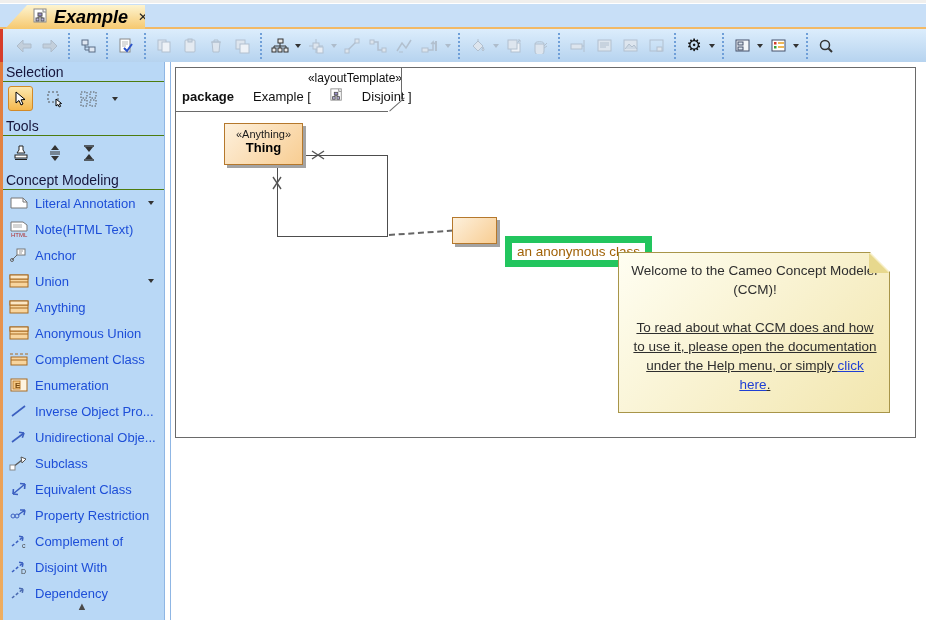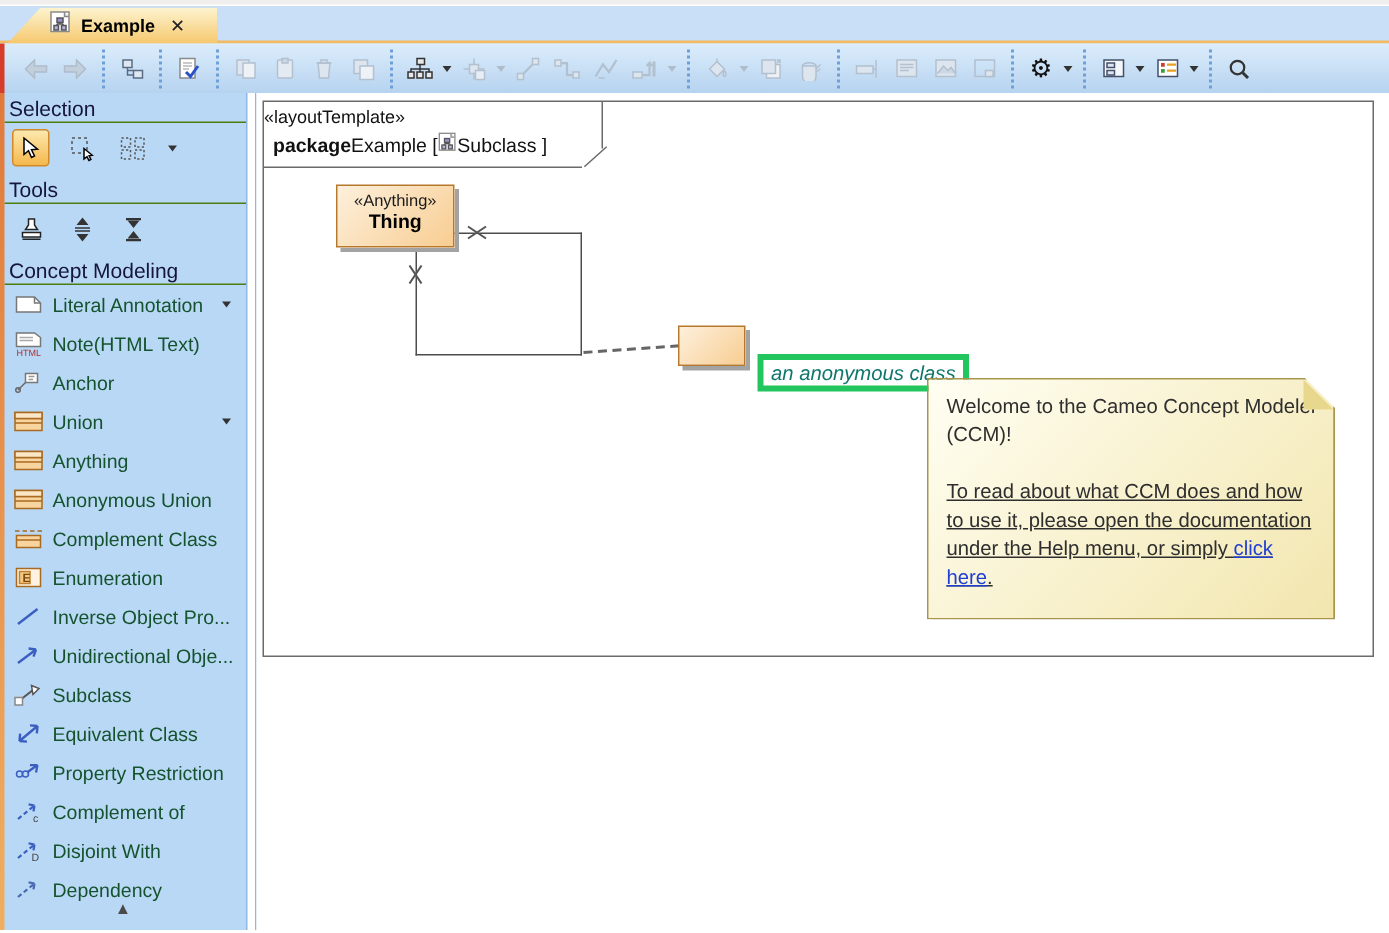--- a/index.html
+++ b/index.html
@@ -9,21 +9,21 @@
   
   .top-strip { height:4px; background:#f0efed; border-bottom:1px solid #ffffff; }
 
   
   .tab-bar { position:relative; height:25px; background:#c8dff7; border-bottom:2px solid #f2b966; }
   .tab { position:absolute; left:5px; top:1px; height:24px; width:140px;
          background:linear-gradient(#fdf4d0,#f6c86e);
          clip-path:polygon(22px 0, 100% 0, 100% 100%, 0 100%);
          display:flex; align-items:center; gap:6px; padding-left:28px;
          filter:drop-shadow(0 0 1px #d79a3c); }
-  .tab-title { font-weight:bold; font-size:12px; color:#000; }
+  .tab-title { font-weight:bold; font-size:18px; color:#000;font-style:italic; }
   .tab-close { font-weight:bold; font-size:12px; color:#222; cursor:pointer; margin-left:4px; }
 
   
   .toolbar { position:relative; height:33px; background:linear-gradient(#dcedfc,#b6d3ef);
              display:flex; align-items:center; padding-left:6px; }
   .tb-group { display:flex; align-items:center; height:26px; padding:0 5px; }
   .tb-group + .tb-group { border-left:2px dotted #6f9fd8; }
   .tb-btn { width:26px; height:24px; display:flex; align-items:center; justify-content:center; border-radius:2px; }
   .caret { width:0; height:0; border-left:3.5px solid transparent; border-right:3.5px solid transparent;
            border-top:4px solid #333; margin:0 2px; }
@@ -36,69 +36,69 @@
   .left-strip .red { height:33px; background:#d63c2a; }
   .left-strip .orange { height:558px; background:linear-gradient(#e07a3c,#efae60); }
 
   
   .sidebar { width:164px; background:#b9d8f6; padding-left:3px; position:relative; height:558px; }
   .sb-header { font-size:14px; color:#16163c; padding:2px 2px 1px 3px; border-bottom:1px solid #4d7c0f; }
   .sb-iconrow { display:flex; align-items:center; gap:9px; padding:4px 2px 5px 5px; }
   .sel-btn { width:25px; height:25px; border:1px solid #d28a28; border-radius:3px;
              background:linear-gradient(#fce8ae,#f5b84e); display:flex; align-items:center; justify-content:center; }
   .ico-btn { width:25px; height:25px; display:flex; align-items:center; justify-content:center; }
-  .p-row { display:flex; align-items:center; height:26px; padding-left:6px; font-size:13px; color:#14532d; }
+  .p-row { display:flex; align-items:center; height:26px; padding-left:6px; font-size:13px; color:#1d4ed8; }
   .p-ico { width:26px; display:flex; align-items:center; justify-content:flex-start; }
   .p-lbl { white-space:nowrap; }
   .p-caret { margin-left:auto; margin-right:10px; }
   .sb-scroll { position:absolute; bottom:8px; left:0; width:164px; text-align:center;
                font-size:11px; color:#4a4a4a; }
 
   
   .splitter { width:7px; background:#fff; border-left:1px solid #8fb6e4; border-right:1px solid #8fb6e4; }
 
   
   .canvas { position:relative; flex:1; background:#fff; overflow:hidden; }
   .frame { position:absolute; left:4px; top:5px; width:741px; height:371px; border:1px solid #6a6a6a; }
   .frame-h-right { position:absolute; left:225px; top:0; width:1px; height:31px; background:#6a6a6a; }
   .frame-h-diag { position:absolute; left:211px; top:36px; width:20px; height:1px; background:#6a6a6a;
                   transform:rotate(-42deg); }
   .frame-h-bottom { position:absolute; left:0; top:43px; width:212px; height:1px; background:#6a6a6a; }
-  .frame-stereo { position:absolute; left:0; top:3px; width:226px; text-align:left; font-size:12px; color:#111; }
-  .frame-title { position:absolute; left:6px; top:20px; font-size:13px; color:#111; display:flex; align-items:center; gap:0; white-space:nowrap; }
+  .frame-stereo { position:absolute; left:0; top:3px; width:226px; text-align:right; font-size:12px; color:#111; }
+  .frame-title { position:absolute; left:6px; top:20px; font-size:13px; color:#111; display:flex; align-items:center; gap:19px; white-space:nowrap; }
   .frame-title b { font-weight:bold; }
 
   .uml-box { position:absolute; border:1px solid #b5782c;
              background:linear-gradient(135deg,#fdf0dc 0%,#f8cd92 100%);
              box-shadow:3px 3px 0 #a3a3a3; }
   .thing-box { left:53px; top:61px; width:79px; height:42px; text-align:center; padding-top:4px; }
   .thing-stereo { font-size:11px; color:#1a1a1a; }
   .thing-name { font-size:13px; font-weight:bold; color:#000; }
   .anon-box { left:281px; top:155px; width:45px; height:27px; }
 
   .seg { position:absolute; background:#4d4d4d; }
   .xmark { position:absolute; width:14px; height:14px; }
   .dash-line { position:absolute; left:218px; top:172px; width:64px; border-top:2px dashed #666;
                transform:rotate(-4deg); transform-origin:left center; }
 
-  .anon-label { position:absolute; left:334px; top:174px; background:#fff; border:4px solid #22c55e;
-                font-size:13.5px; color:#0f766e; padding:1px 5px; white-space:nowrap;font-style:italic; }
+  .anon-label { position:absolute; left:334px; top:174px; background:#fff; border:7px solid #22c55e;
+                font-size:13.5px; color:#a16207; padding:1px 5px; white-space:nowrap; }
 
   .note { position:absolute; left:447px; top:190px; width:272px; height:161px;
           background:linear-gradient(135deg,#fffef2 0%,#f2e6ae 100%);
           border:1px solid #a89549;
           clip-path:polygon(0 0, calc(100% - 20px) 0, 100% 20px, 100% 100%, 0 100%);
           filter:drop-shadow(3px 3px 0 #a0a0a0);
           padding:8px 10px 0 12px; font-size:13.5px; line-height:19px; color:#2e2e2e; }
   .note-fold { position:absolute; right:0; top:0; width:0; height:0;
                border-left:20px solid #e7d88d; border-top:20px solid transparent; }
   .note-fold-edge { position:absolute; right:0px; top:0px; width:28px; height:1px; background:#a89549;
                     transform:rotate(45deg); transform-origin:right top; }
   .note a { color:#1f3fd4; text-decoration:underline; cursor:pointer; }
-  .note p { margin-bottom:19px; }
+  .note p { margin-bottom:19px;text-align:center; }
   .note p:last-child { margin-bottom:0;text-decoration:underline; }
 </style>
 </head>
 <body>
 
 <div class="app">
 
   <div class="top-strip"></div>
 
   <div class="tab-bar">
@@ -536,21 +536,21 @@
           <b>package</b>
           <span>Example [</span>
           <span><svg width="13" height="13" viewBox="0 0 15 15">
                 <rect x="1" y="1" width="12" height="13" fill="#fff" stroke="#8a8a8a"></rect>
                 <path d="M10 1 v3 h3" fill="#e8e8e8" stroke="#8a8a8a"></path>
                 <rect x="5" y="5" width="4" height="3" fill="#9a8ecf" stroke="#555"></rect>
                 <rect x="3" y="10" width="3" height="3" fill="#b9b2de" stroke="#555"></rect>
                 <rect x="8" y="10" width="3" height="3" fill="#b9b2de" stroke="#555"></rect>
                 <path d="M7 8 v1 M5 9 h4 M5 9 v1 M9 9 v1" stroke="#555" fill="none"></path>
               </svg></span>
-          <span>Subclass ]</span>
+          <span>Disjoint ]</span>
         </div>
         <div class="frame-h-right"></div>
         <div class="frame-h-diag"></div>
         <div class="frame-h-bottom"></div>
       </div>
 
       <div class="seg" style="left:132px;top:93px;width:85px;height:1px;"></div>
       <div class="seg" style="left:216px;top:93px;width:1px;height:82px;"></div>
       <div class="seg" style="left:106px;top:174px;width:111px;height:1px;"></div>
       <div class="seg" style="left:106px;top:105px;width:1px;height:70px;"></div>

